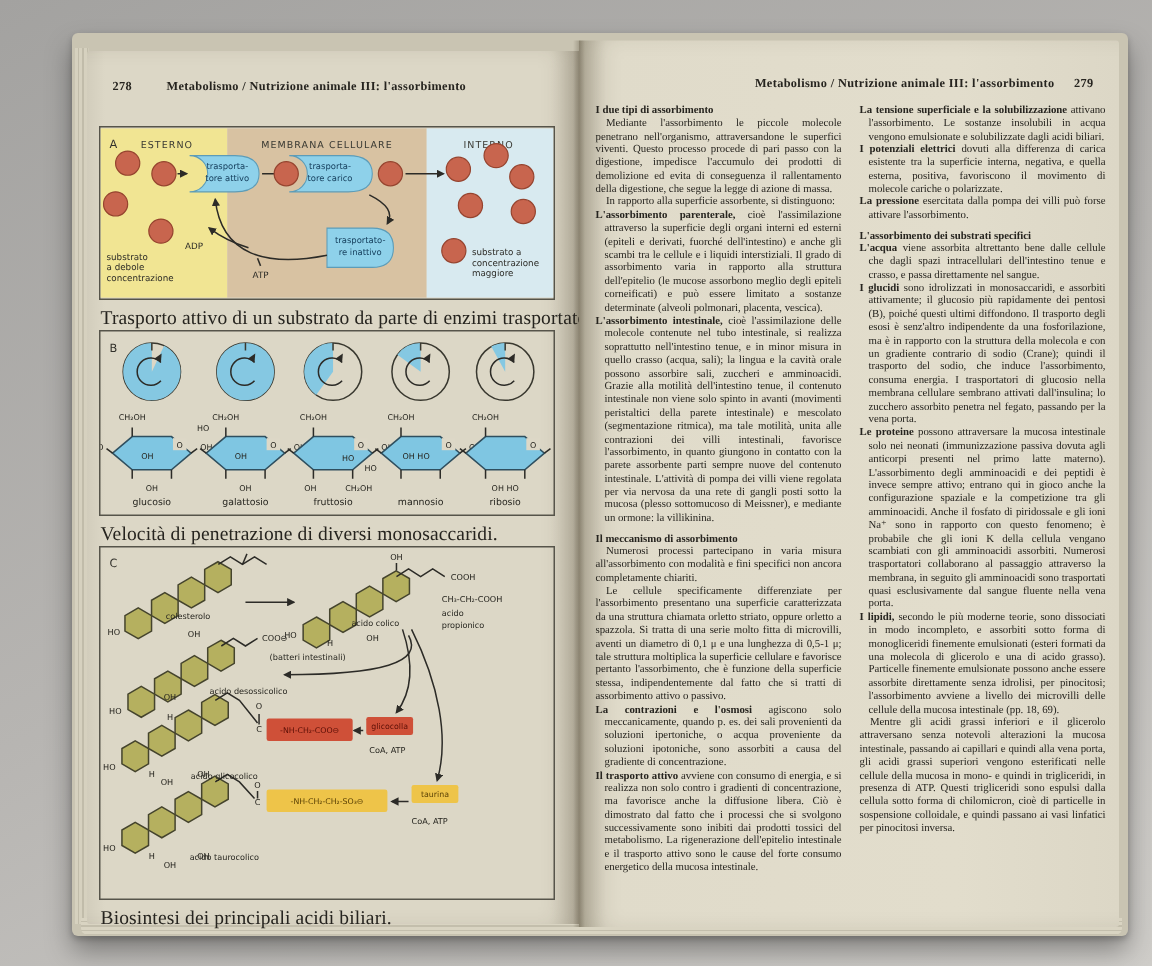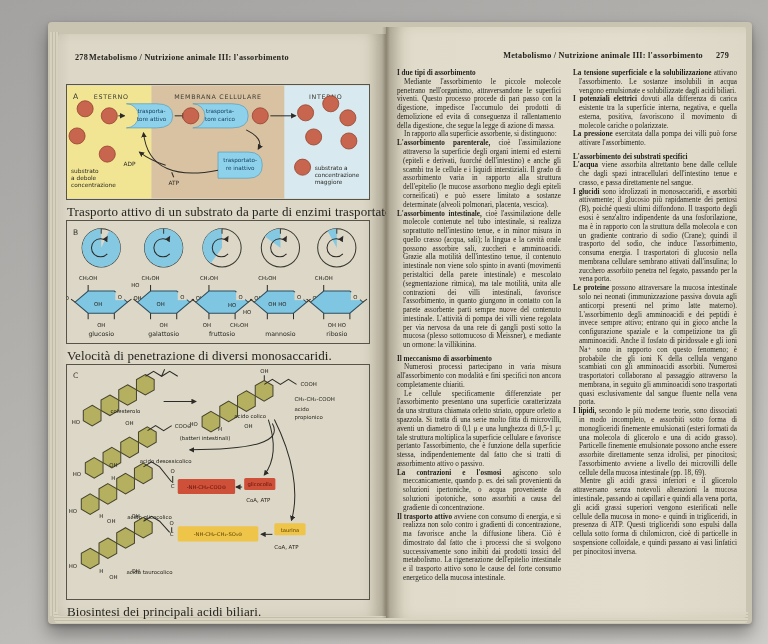--- a/index.html
+++ b/index.html
@@ -21,21 +21,21 @@
     border-radius:2px 0 0 2px;
     box-shadow:inset -16px 0 18px -10px rgba(60,50,30,.35);}
   .page-right{left:386px;top:27px;width:360px;height:591px;
     background:linear-gradient(90deg,#d1ccba,#e0dbca 18px,#e2ddcc 70%,#dcd7c6);
     border-radius:0 2px 2px 0;
     box-shadow:inset 18px 0 20px -12px rgba(60,50,30,.40);}
   .seam{position:absolute;left:382px;top:27px;width:8px;height:591px;
     background:linear-gradient(90deg,rgba(45,35,15,0),rgba(45,35,15,.22) 50%,rgba(45,35,15,0));}
   .hdr{font-size:8.2px;font-weight:bold;letter-spacing:.25px;white-space:nowrap;}
   .hdr-left{position:absolute;left:17px;top:19px;}
-  .hdr-left .pagenum{margin-right:1px;}
+  .hdr-left .pagenum{margin-right:23px;}
   .hdr-right{position:absolute;right:17px;top:24px;text-align:right;}
   .hdr-right .pagenum{margin-left:13px;}
   .fig{position:absolute;left:8px;border:1px solid #56544a;}
   #figA{top:50px;width:302px;height:114px;}
   #figB{top:186px;width:302px;height:122px;}
   #figC{top:330px;width:302px;height:234px;}
   .cap{position:absolute;left:9px;font-size:13px;letter-spacing:.1px;white-space:nowrap;}
   #capA{top:170px;} #capB{top:314px;} #capC{top:570px;}
   .fig svg{display:block;width:100%;height:100%;}
   .col{position:absolute;top:42px;width:164px;font-size:7.2px;line-height:1.22;

